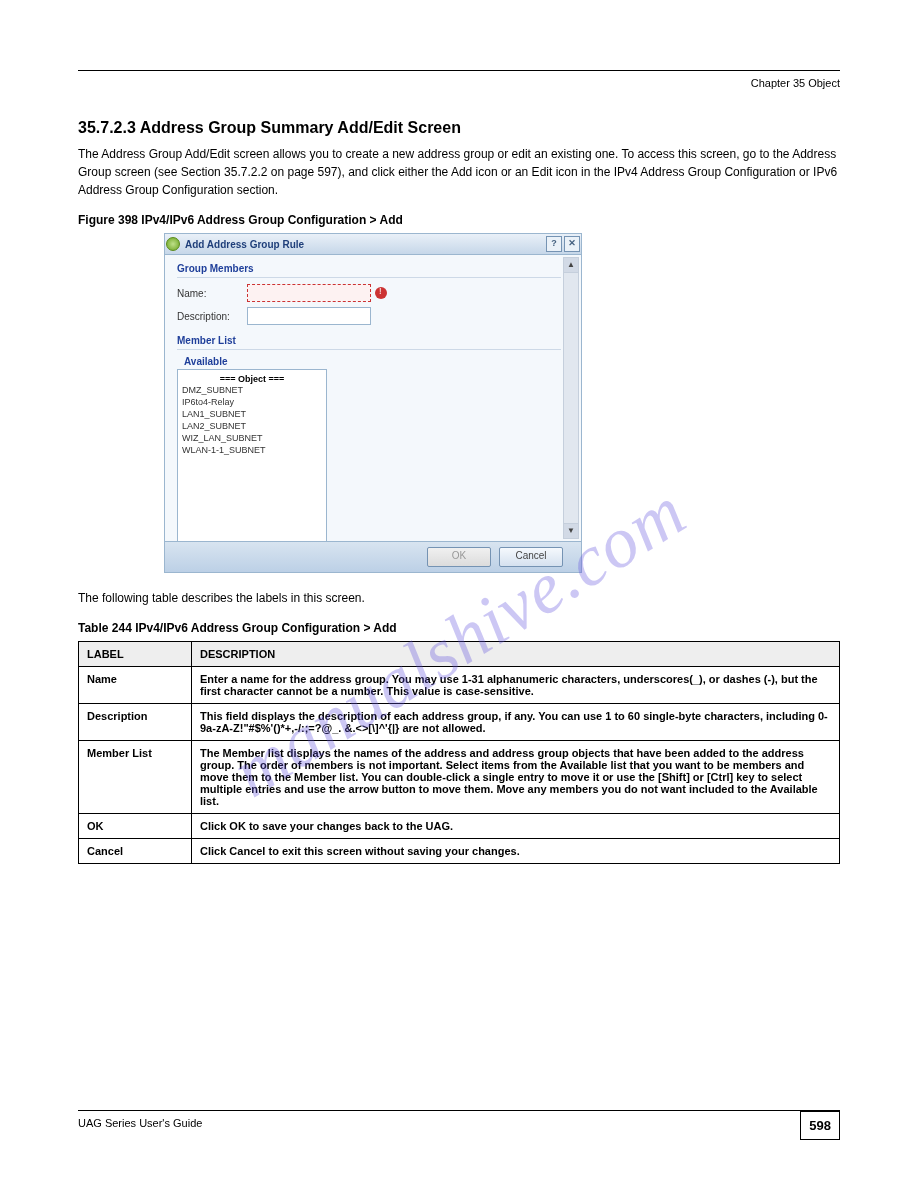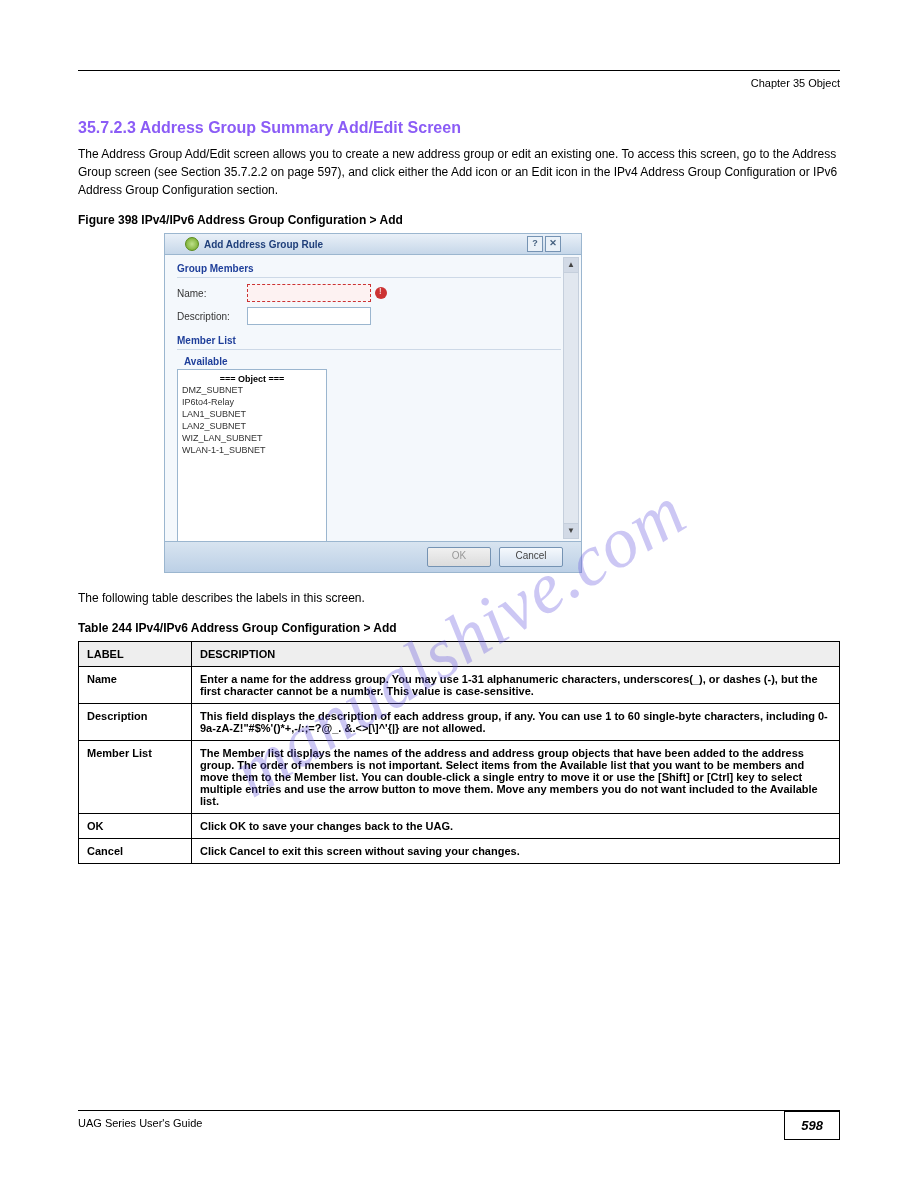--- a/index.html
+++ b/index.html
@@ -22,41 +22,41 @@
     margin-bottom: 6px;
   }
   .header-text {
     font-size: 11px;
     text-align: right;
     margin-bottom: 30px;
   }
   .section-h {
     font-size: 16px;
     font-weight: bold;
-    color: #8b5cf6;
+    color: #000000;
     margin: 18px 0 8px 0;
   }
   .body-text { font-size: 12px; line-height: 1.5; margin: 6px 0; }
   .caption { font-size: 12px; font-weight: bold; margin: 14px 0 6px 0; }
 
   
   .dialog {
     width: 416px;
     margin-left: 86px;
     border: 1px solid #9bb6cf;
     font-size: 10px;
     position: relative;
     background: #fff;
   }
   .dialog-title {
     height: 20px;
     background: linear-gradient(#e9f0f8,#c6d7e9);
     border-bottom: 1px solid #9bb6cf;
     display: flex; align-items: center;
-    padding: 0 20px;
+    padding: 0 1px;
     color: #1f3f7a; font-weight: bold;
     font-size: 10px;
   }
   .title-icon {
     width: 12px; height: 12px; border-radius: 50%;
     background: radial-gradient(#bfe08a,#6aa31f);
     margin-right: 5px; border: 1px solid #5a8a1a;
   }
   .win-btns { margin-left: auto; display: flex; gap: 2px; }
   .win-btn {
@@ -142,22 +142,22 @@
   table.desc th { background: #eee; font-weight: bold; }
   .col-label { width: 96px; }
 
   
   .footer {
     position: absolute; bottom: 48px; left: 78px; right: 78px;
     border-top: 1.5px solid #000; padding-top: 6px;
     font-size: 11px; display: flex; justify-content: space-between; align-items: flex-start;
   }
   .pg-box {
-    border: 1px solid #000; padding: 6px 16px; font-weight: bold;
-    font-size: 13px; margin-top: -6px; font-style: italic;
+    border: 1px solid #000; padding: 6px 8px; font-weight: bold;
+    font-size: 13px; margin-top: -6px;
   }
 
   
   .watermark {
     position: absolute;
     left: 50%; top: 54%;
     transform: translate(-50%,-50%) rotate(-32deg);
     font-size: 72px; color: rgba(96,80,220,0.32);
     font-style: italic; font-family: "Times New Roman", serif;
     pointer-events: none; white-space: nowrap;

